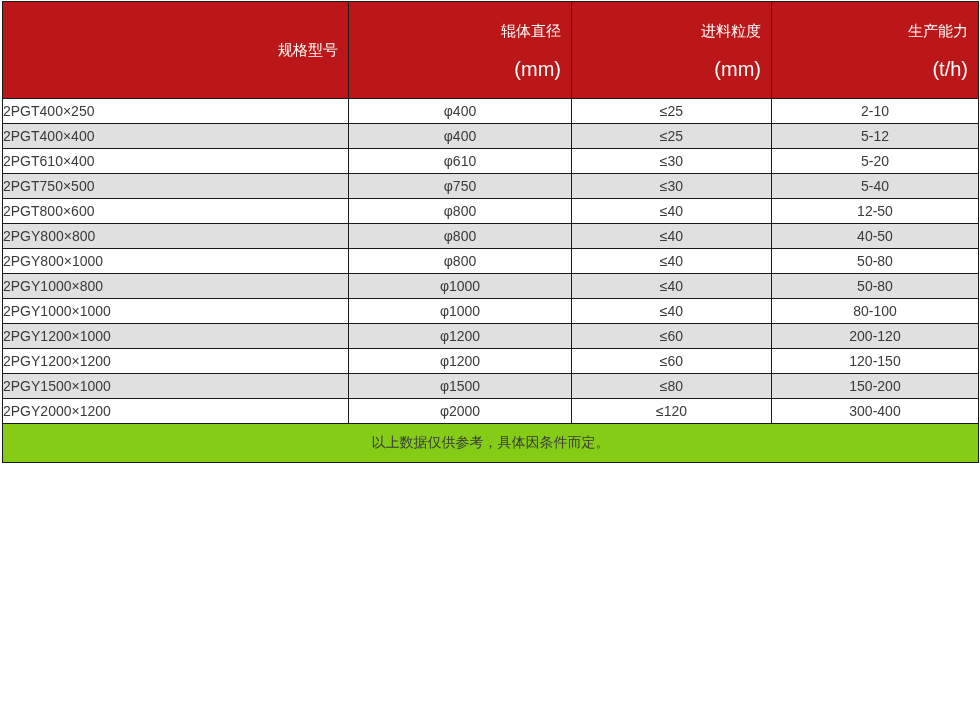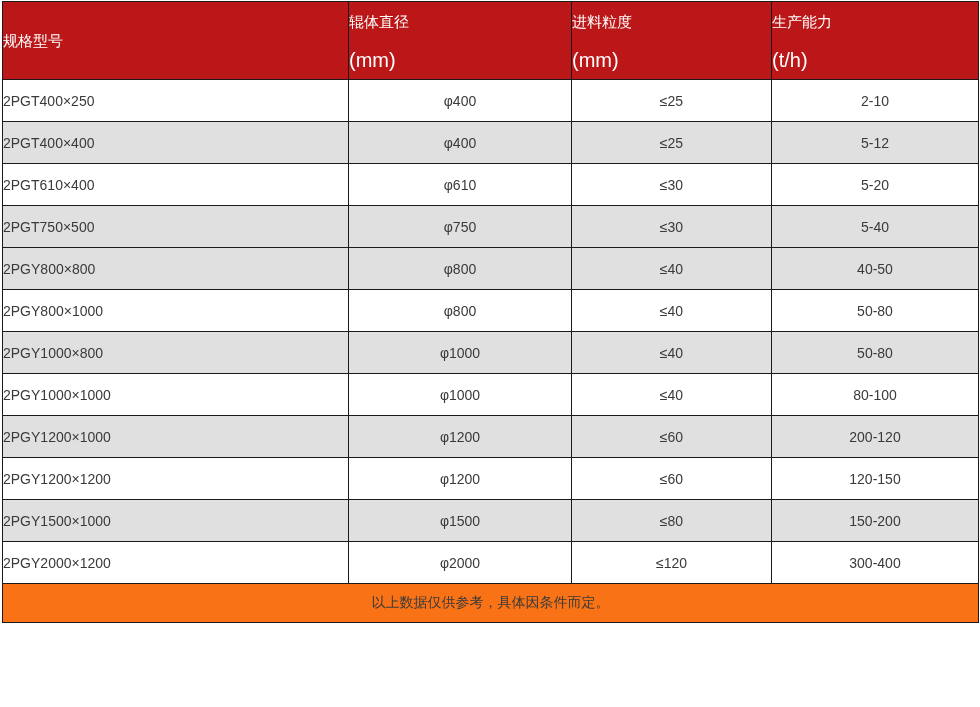--- a/index.html
+++ b/index.html
@@ -31,54 +31,54 @@
   .spec-table th,
   .spec-table td{
     border:1px solid var(--border);
     overflow:hidden;
   }
   .spec-table thead th{
     background:var(--header-bg);
     color:var(--header-text);
     font-weight:normal;
     height:78px;
-    text-align:left;
+    text-align:right;
     vertical-align:middle;
-    padding:0;
+    padding:10px;
   }
   .hdr-line{
     line-height:38px;
     font-size:15px;
   }
   .hdr-unit{
     line-height:38px;
     font-size:20px;
   }
   .spec-table tbody td{
-    height:42px;
+    height:25px;
     font-size:14px;
     color:var(--body-text);
     background:var(--row-bg);
     padding:0;
   }
   .spec-table tbody tr.stripe td{
     background:var(--stripe-bg);
   }
   td.cell-model{
     text-align:left;
     padding-left:5px;
   }
   td.cell-center{
     text-align:center;
   }
   .spec-table tfoot td{
     height:39px;
     text-align:center;
     font-size:14px;
-    background:#f97316;
+    background:#84cc16;
     color:var(--body-text);
   }
 </style>
 </head>
 <body>
 
 <div class="table-wrap">
   <table class="spec-table">
     <colgroup>
       <col style="width:346px">
@@ -122,20 +122,26 @@
           <td class="cell-model">2PGT610×400</td>
           <td class="cell-center">φ610</td>
           <td class="cell-center">≤30</td>
           <td class="cell-center">5-20</td>
         </tr>
         <tr class="stripe">
           <td class="cell-model">2PGT750×500</td>
           <td class="cell-center">φ750</td>
           <td class="cell-center">≤30</td>
           <td class="cell-center">5-40</td>
+        </tr>
+        <tr>
+          <td class="cell-model">2PGT800×600</td>
+          <td class="cell-center">φ800</td>
+          <td class="cell-center">≤40</td>
+          <td class="cell-center">12-50</td>
         </tr>
         <tr class="stripe">
           <td class="cell-model">2PGY800×800</td>
           <td class="cell-center">φ800</td>
           <td class="cell-center">≤40</td>
           <td class="cell-center">40-50</td>
         </tr>
         <tr>
           <td class="cell-model">2PGY800×1000</td>
           <td class="cell-center">φ800</td>

